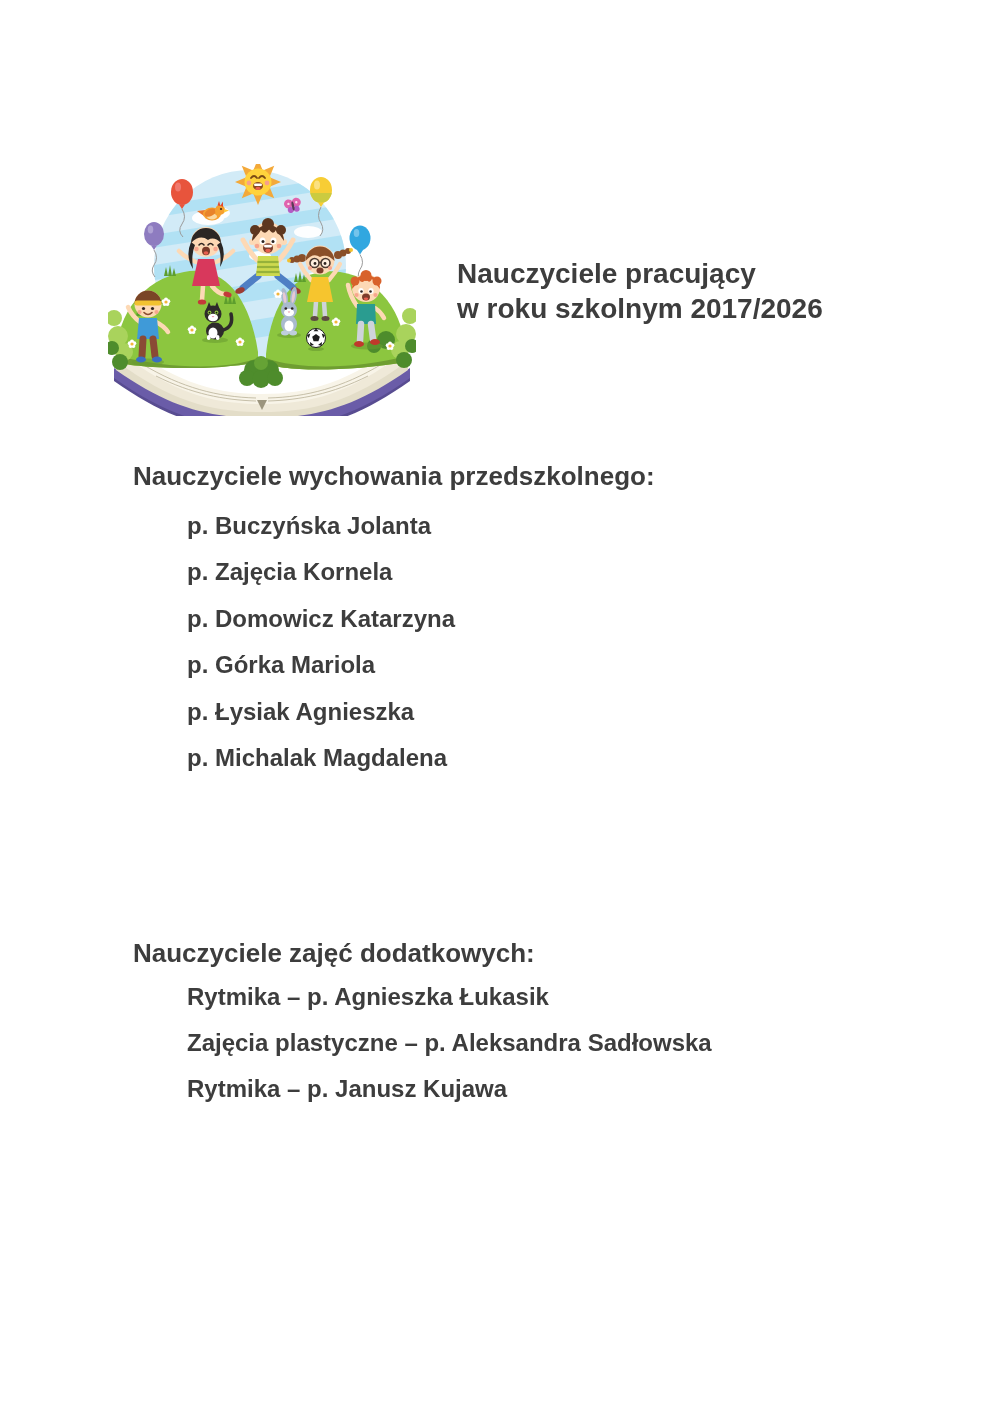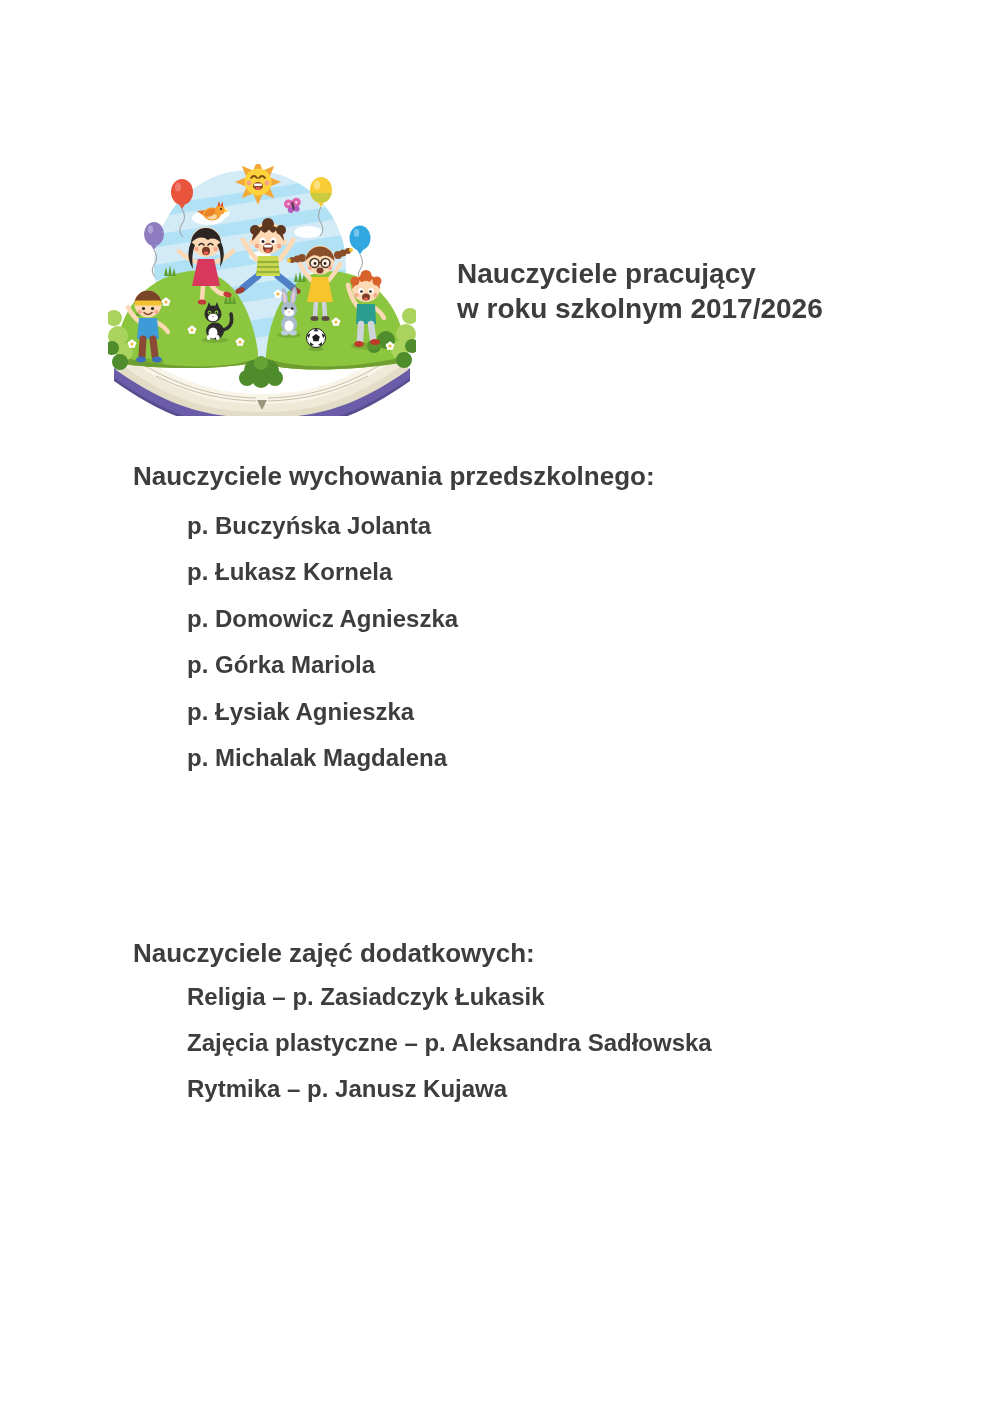--- a/index.html
+++ b/index.html
@@ -459,30 +459,30 @@
 
   <h1 class="doc-title">
     <span>Nauczyciele pracujący</span>
     <span>w roku szkolnym 2017/2026</span>
   </h1>
 
   <section>
     <h2 class="section-heading h-sec1">Nauczyciele wychowania przedszkolnego:</h2>
     <ul class="teacher-list list-sec1">
       <li>p. Buczyńska Jolanta</li>
-      <li>p. Łukasz Kornela</li>
-      <li>p. Domowicz Agnieszka</li>
+      <li>p. Zajęcia Kornela</li>
+      <li>p. Domowicz Katarzyna</li>
       <li>p. Górka Mariola</li>
       <li>p. Łysiak Agnieszka</li>
       <li>p. Michalak Magdalena</li>
     </ul>
   </section>
 
   <section>
     <h2 class="section-heading h-sec2">Nauczyciele zajęć dodatkowych:</h2>
     <ul class="teacher-list list-sec2">
-      <li>Religia – p. Zasiadczyk Łukasik</li>
+      <li>Rytmika – p. Agnieszka Łukasik</li>
       <li>Zajęcia plastyczne – p. Aleksandra Sadłowska</li>
       <li>Rytmika – p. Janusz Kujawa</li>
     </ul>
   </section>
 
 </div>
 
 </body></html>

